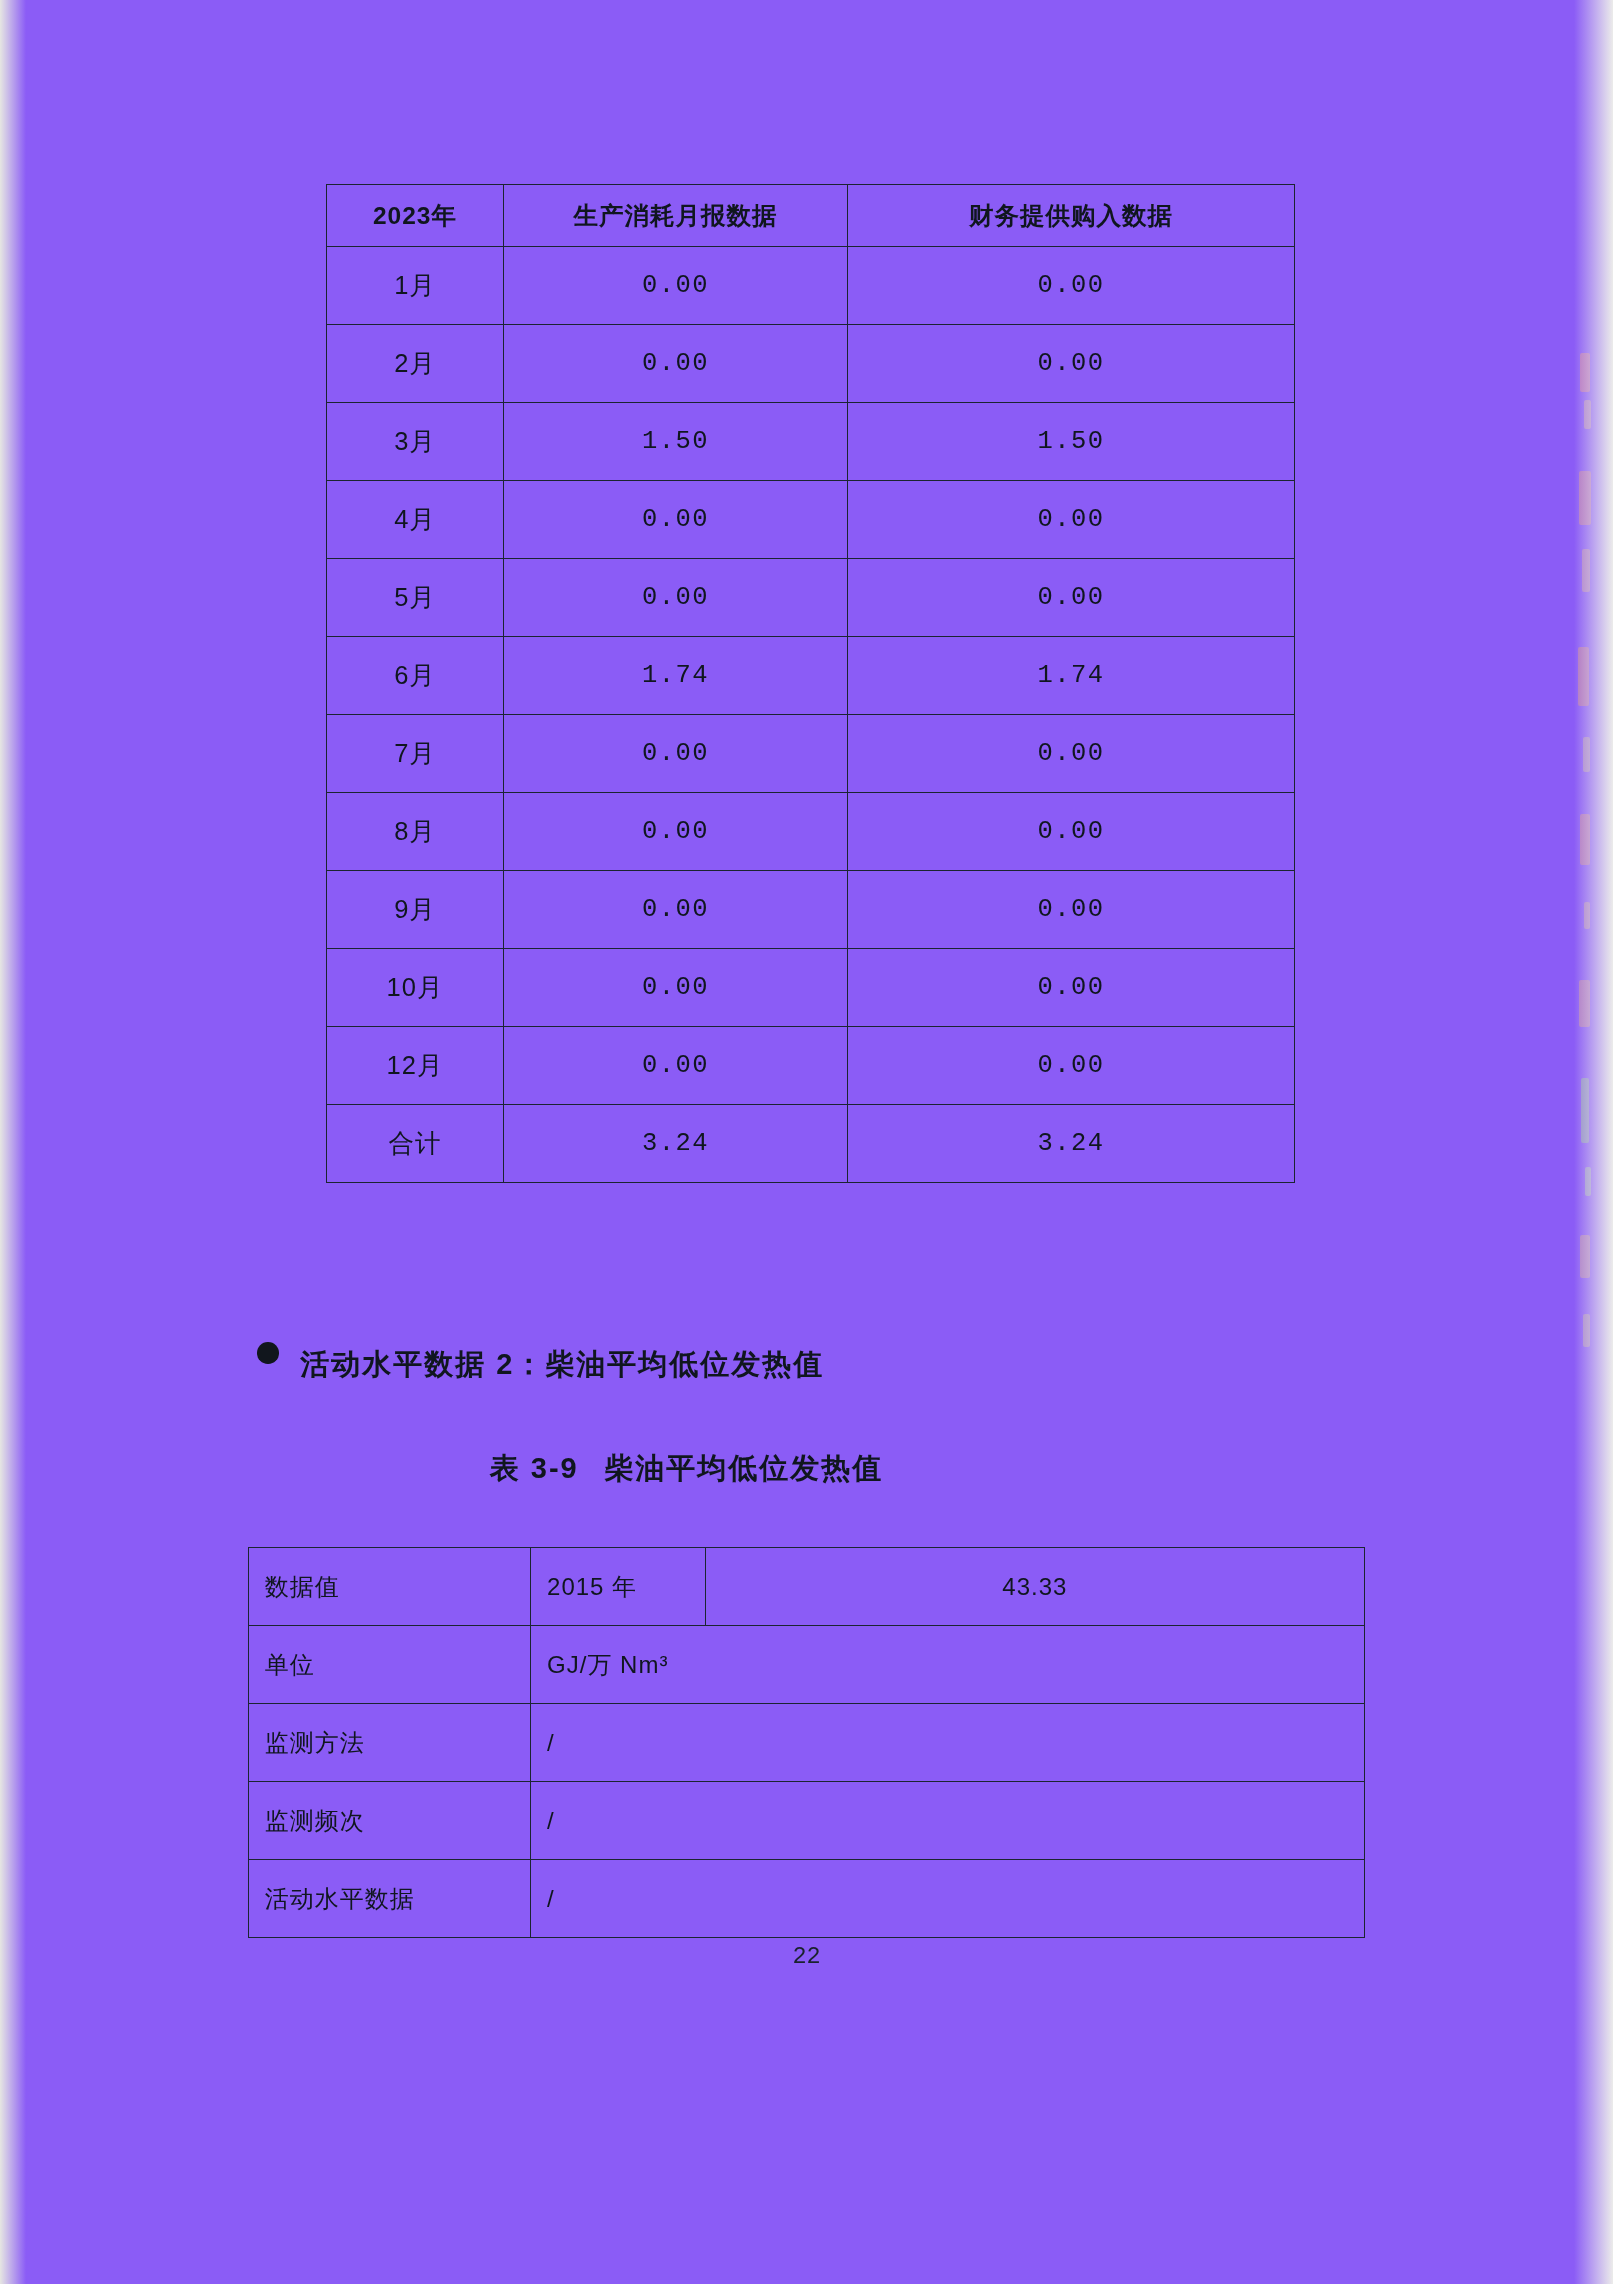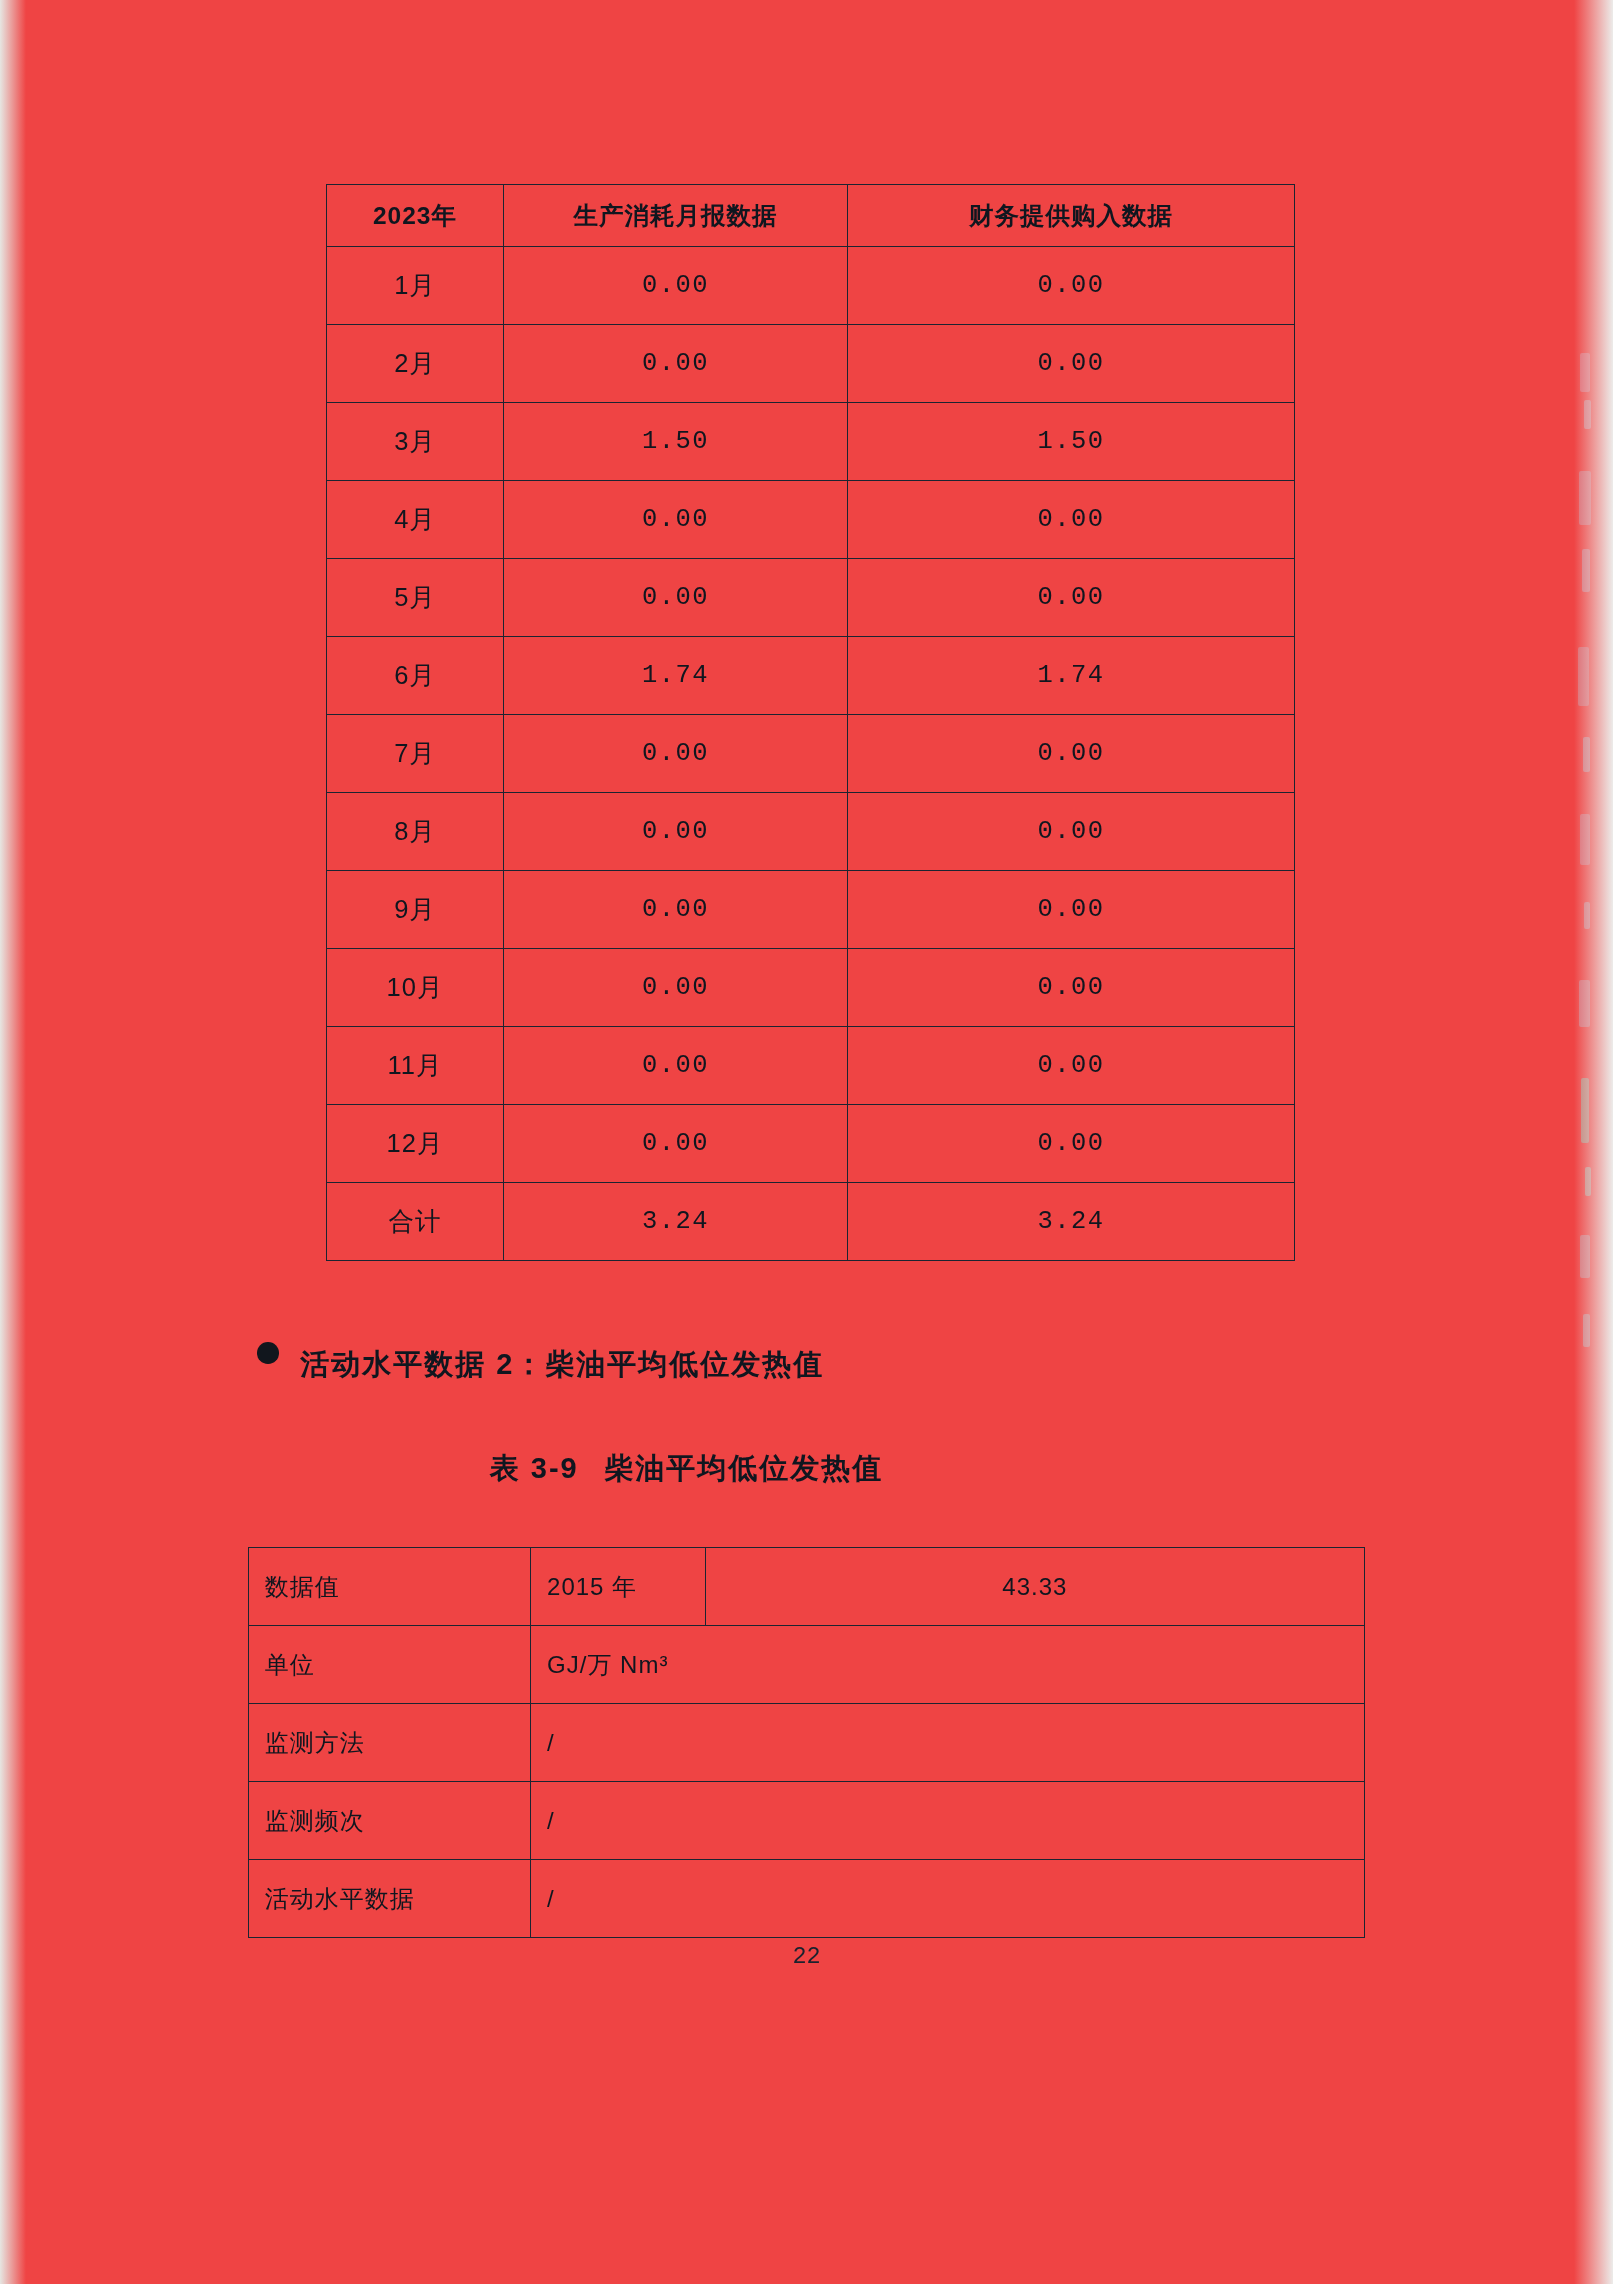--- a/index.html
+++ b/index.html
@@ -7,21 +7,21 @@
     padding: 0;
     background: #ffffff;
   }
   body {
     font-family: "Liberation Serif", serif;
   }
   .page {
     position: relative;
     width: 1613px;
     height: 2285px;
-    background: #ef4444;
+    background: #8b5cf6;
     overflow: hidden;
   }
   
   .page::before {
     content: "";
     position: absolute;
     left: 0; top: 0;
     width: 25.5px; height: 100%;
     background: linear-gradient(to right, #e6e6e2, rgba(255,255,255,0));
     pointer-events: none;
@@ -251,25 +251,20 @@
           <td class="cell-label">9月</td>
           <td class="cell-num">0.00</td>
           <td class="cell-num">0.00</td>
         </tr>
         <tr>
           <td class="cell-label">10月</td>
           <td class="cell-num">0.00</td>
           <td class="cell-num">0.00</td>
         </tr>
         <tr>
-          <td class="cell-label">11月</td>
-          <td class="cell-num">0.00</td>
-          <td class="cell-num">0.00</td>
-        </tr>
-        <tr>
           <td class="cell-label">12月</td>
           <td class="cell-num">0.00</td>
           <td class="cell-num">0.00</td>
         </tr>
         <tr>
           <td class="cell-label">合计</td>
           <td class="cell-num">3.24</td>
           <td class="cell-num">3.24</td>
         </tr>
       </tbody>

